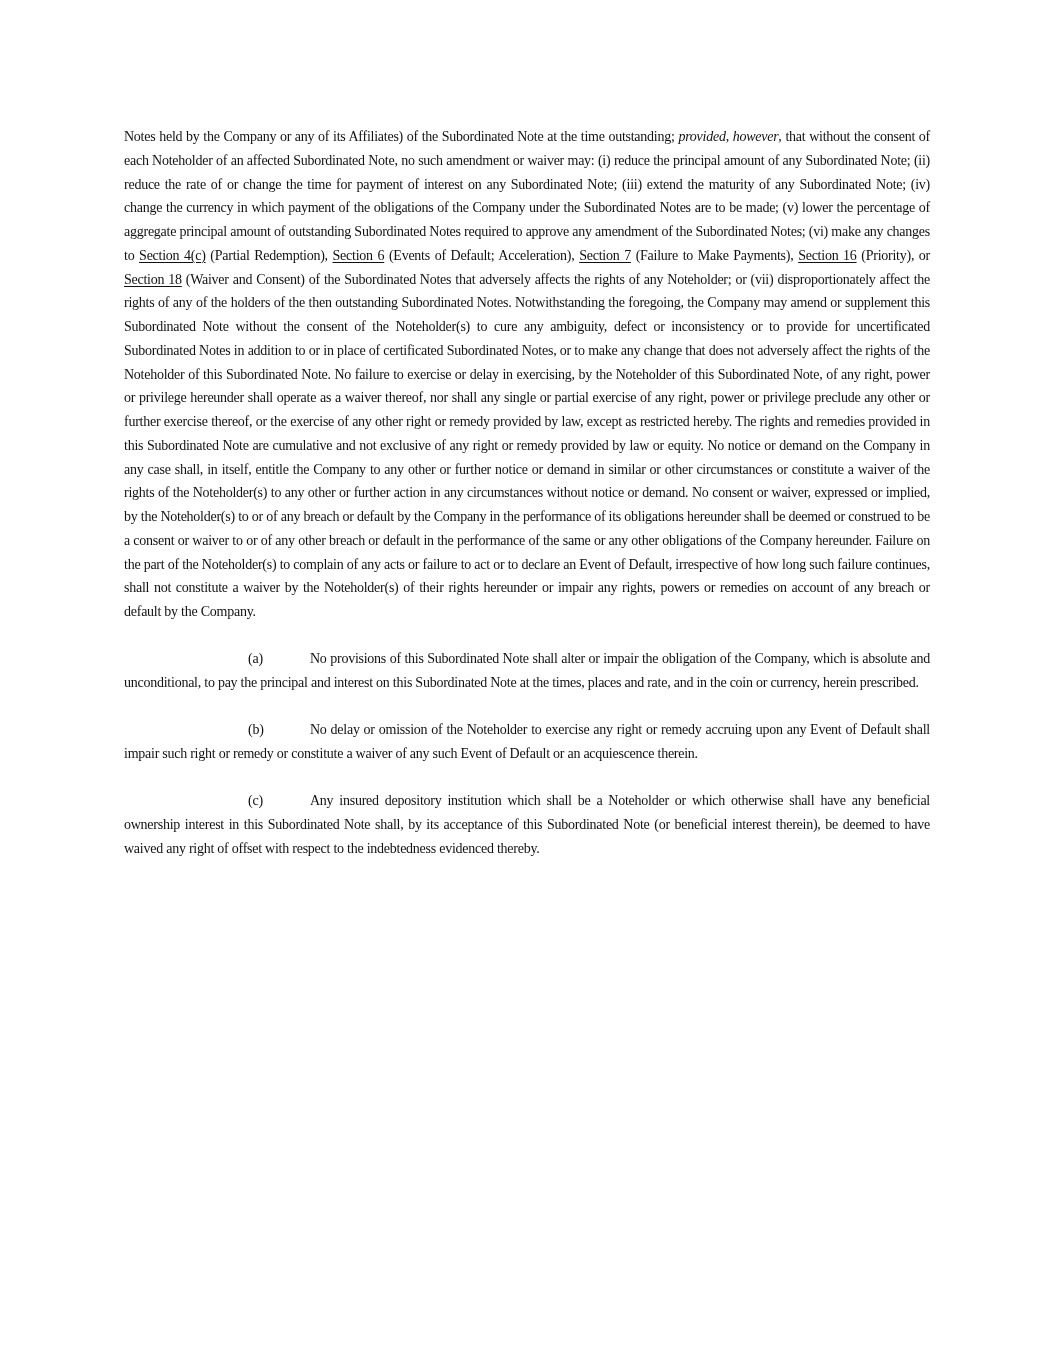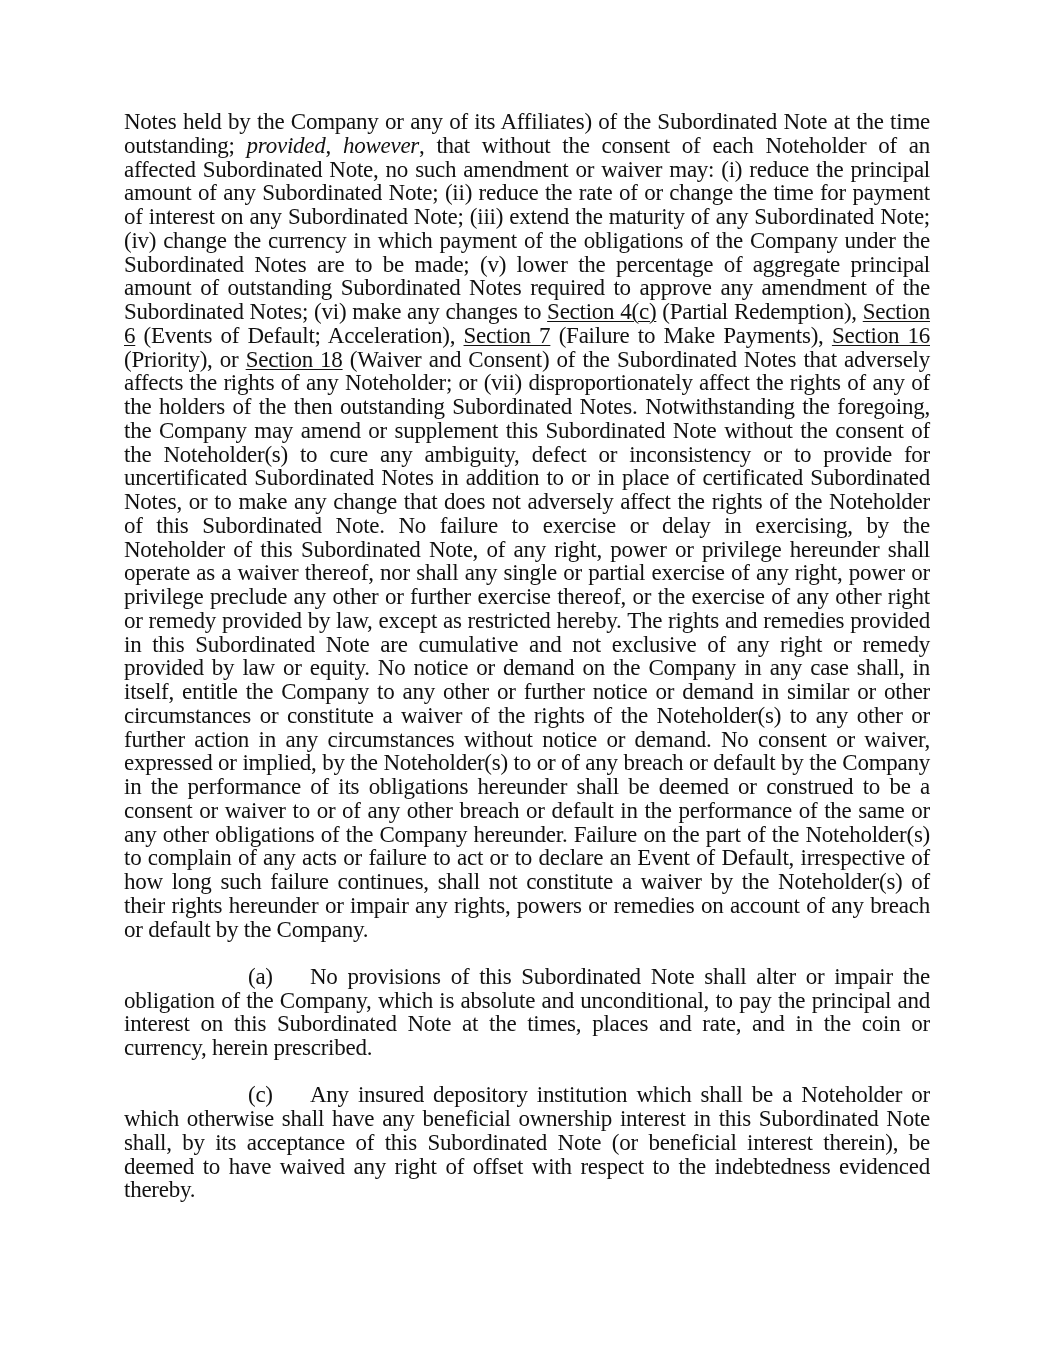--- a/index.html
+++ b/index.html
@@ -1,23 +1,23 @@
 <!DOCTYPE html>
 <html><head>
 <meta charset="utf-8">
 <style>
   html, body { margin: 0; padding: 0; background: #ffffff; }
   body { width: 1055px; height: 1365px; position: relative; overflow: hidden; }
   .page {
     position: absolute;
     left: 124px;
-    top: 110px;
+    top: 125px;
     width: 806px;
     font-family: "Liberation Serif", serif;
-    font-size: 23px;
+    font-size: 14px;
     line-height: 23.75px;
     color: #111111;
     letter-spacing: -0.25px;
     word-spacing: 0px;
   }
   p { margin: 0; text-align: justify; }
   .para { margin-bottom: 23.5px; }
   .u { text-decoration: underline; text-underline-offset: 2px; text-decoration-thickness: 1px; }
   .heading {
     margin: 0 0 23px 0;
@@ -36,18 +36,21 @@
 
   <p class="para">
     <span>Notes held by the Company or any of its Affiliates) of the Subordinated Note at the time outstanding; </span><em>provided</em><span>, </span><em>however</em><span>, that without the consent of each Noteholder of an affected Subordinated Note, no such amendment or waiver may:  (i) reduce the principal amount of any Subordinated Note; (ii) reduce the rate of or change the time for payment of interest on any Subordinated Note; (iii) extend the maturity of any Subordinated Note; (iv) change the currency in which payment of the obligations of the Company under the Subordinated Notes are to be made; (v) lower the percentage of aggregate principal amount of outstanding Subordinated Notes required to approve any amendment of the Subordinated Notes; (vi) make any changes to </span><span class="u">Section 4(c)</span><span> (Partial Redemption), </span><span class="u">Section 6</span><span> (Events of Default; Acceleration), </span><span class="u">Section 7</span><span> (Failure to Make Payments), </span><span class="u">Section 16</span><span> (Priority), or </span><span class="u">Section 18</span><span> (Waiver and Consent) of the Subordinated Notes that adversely affects the rights of any Noteholder; or (vii) disproportionately affect the rights of any of the holders of the then outstanding Subordinated Notes.  Notwithstanding the foregoing, the Company may amend or supplement this Subordinated Note without the consent of the Noteholder(s) to cure any ambiguity, defect or inconsistency or to provide for uncertificated Subordinated Notes in addition to or in place of certificated Subordinated Notes, or to make any change that does not adversely affect the rights of the Noteholder of this Subordinated Note.  No failure to exercise or delay in exercising, by the Noteholder of this Subordinated Note, of any right, power or privilege hereunder shall operate as a waiver thereof, nor shall any single or partial exercise of any right, power or privilege preclude any other or further exercise thereof, or the exercise of any other right or remedy provided by law, except as restricted hereby.  The rights and remedies provided in this Subordinated Note are cumulative and not exclusive of any right or remedy provided by law or equity. No notice or demand on the Company in any case shall, in itself, entitle the Company to any other or further notice or demand in similar or other circumstances or constitute a waiver of the rights of the Noteholder(s) to any other or further action in any circumstances without notice or demand.  No consent or waiver, expressed or implied, by the Noteholder(s) to or of any breach or default by the Company in the performance of its obligations hereunder shall be deemed or construed to be a consent or waiver to or of any other breach or default in the performance of the same or any other obligations of the Company hereunder.  Failure on the part of the Noteholder(s) to complain of any acts or failure to act or to declare an Event of Default, irrespective of how long such failure continues, shall not constitute a waiver by the Noteholder(s) of their rights hereunder or impair any rights, powers or remedies on account of any breach or default by the Company.</span>
   </p>
 
 
   <p class="para sub">
     <span class="label">(a)</span><span>No provisions of this Subordinated Note shall alter or impair the obligation of the Company, which is absolute and unconditional, to pay the principal and interest on this Subordinated Note at the times, places and rate, and in the coin or currency, herein prescribed.</span>
   </p>
 
+  <p class="para sub">
+    <span class="label">(b)</span><span>No delay or omission of the Noteholder to exercise any right or remedy accruing upon any Event of Default shall impair such right or remedy or constitute a waiver of any such Event of Default or an acquiescence therein.</span>
+  </p>
 
   <p class="para sub">
     <span class="label">(c)</span><span>Any insured depository institution which shall be a Noteholder or which otherwise shall have any beneficial ownership interest in this Subordinated Note shall, by its acceptance of this Subordinated Note (or beneficial interest therein), be deemed to have waived any right of offset with respect to the indebtedness evidenced thereby.</span>
   </p>
 
 </div>
 
 </body></html>

